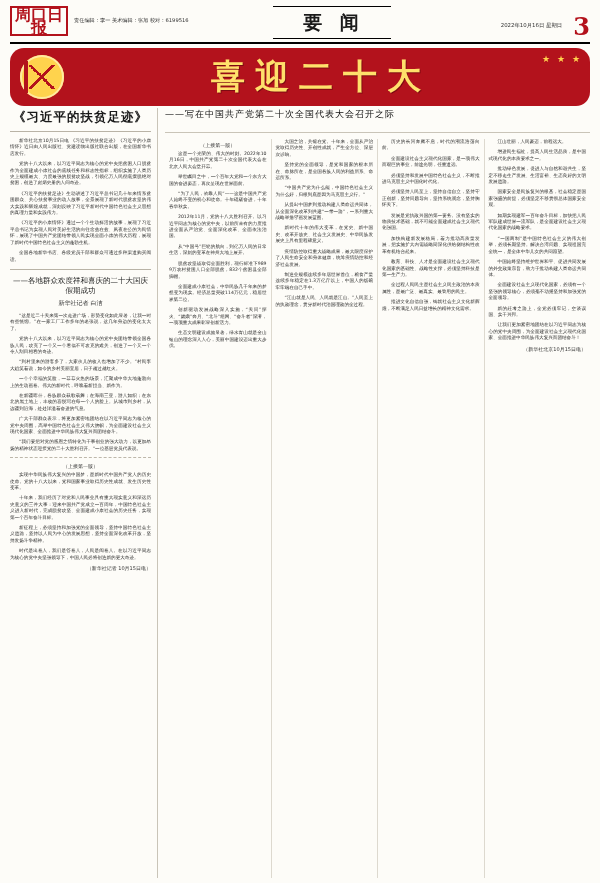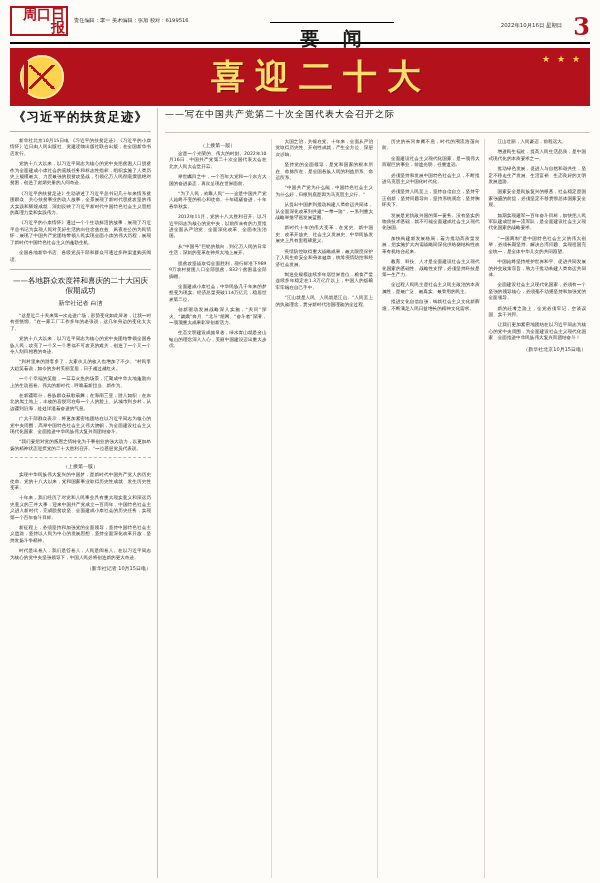--- a/index.html
+++ b/index.html
@@ -10,43 +10,43 @@
     color:#1a1a1a;
     overflow:hidden;
   }
   .page{position:relative;width:600px;height:883px;box-sizing:border-box;padding:6px 10px;}
 
   
   .masthead{display:flex;align-items:flex-start;height:34px;border-bottom:2px solid #000;padding-bottom:2px;}
   .logo{
     width:58px;height:30px;border:2px solid #b3121c;color:#b3121c;
     font-family:"DejaVu Serif","Liberation Serif",serif;
-    font-weight:bold;font-size:14px;line-height:13px;text-align:right;
+    font-weight:bold;font-size:16px;line-height:13px;text-align:center;
     display:flex;align-items:center;justify-content:center;letter-spacing:0px;
     padding:1px;box-sizing:border-box;
   }
   .mast-credits{flex:0 0 auto;width:150px;font-size:5.2px;color:#333;padding:10px 0 0 6px;line-height:8px;}
   .mast-center{flex:1;display:flex;justify-content:center;align-items:flex-start;}
   .mast-title{
     border:1px solid #000;border-width:1px 0;
-    font-family:Liberation Mono, monospace;
+    font-family:Liberation Sans, sans-serif;
     font-weight:bold;font-size:19px;letter-spacing:6px;
-    padding:3px 26px 2px 30px;margin-top:16px;
+    padding:3px 26px 2px 30px;margin-top:0;
   }
   .mast-right{flex:0 0 auto;width:150px;text-align:right;padding-top:10px;}
   .mast-date{font-size:5.4px;color:#333;display:inline-block;vertical-align:top;margin-right:6px;margin-top:6px;}
   .page-no{
     display:inline-block;color:#b3121c;font-weight:bold;font-size:24px;
     font-family:"DejaVu Serif","Liberation Serif",serif;line-height:22px;
   }
 
   
   .banner{
     position:relative;height:58px;margin-top:4px;
-    background:#b3121c;border-radius:0;overflow:hidden;
+    background:#b3121c;border-radius:14px;overflow:hidden;
     display:flex;align-items:center;
   }
   .banner .emblem{
     width:44px;height:44px;margin-left:10px;border-radius:50%;
     background:#ffd34d;position:relative;flex:0 0 auto;
     box-shadow:0 0 0 2px #ffe9a0 inset;
   }
   .banner .emblem:before{
     content:"";position:absolute;left:9px;top:10px;width:26px;height:24px;
     background:

